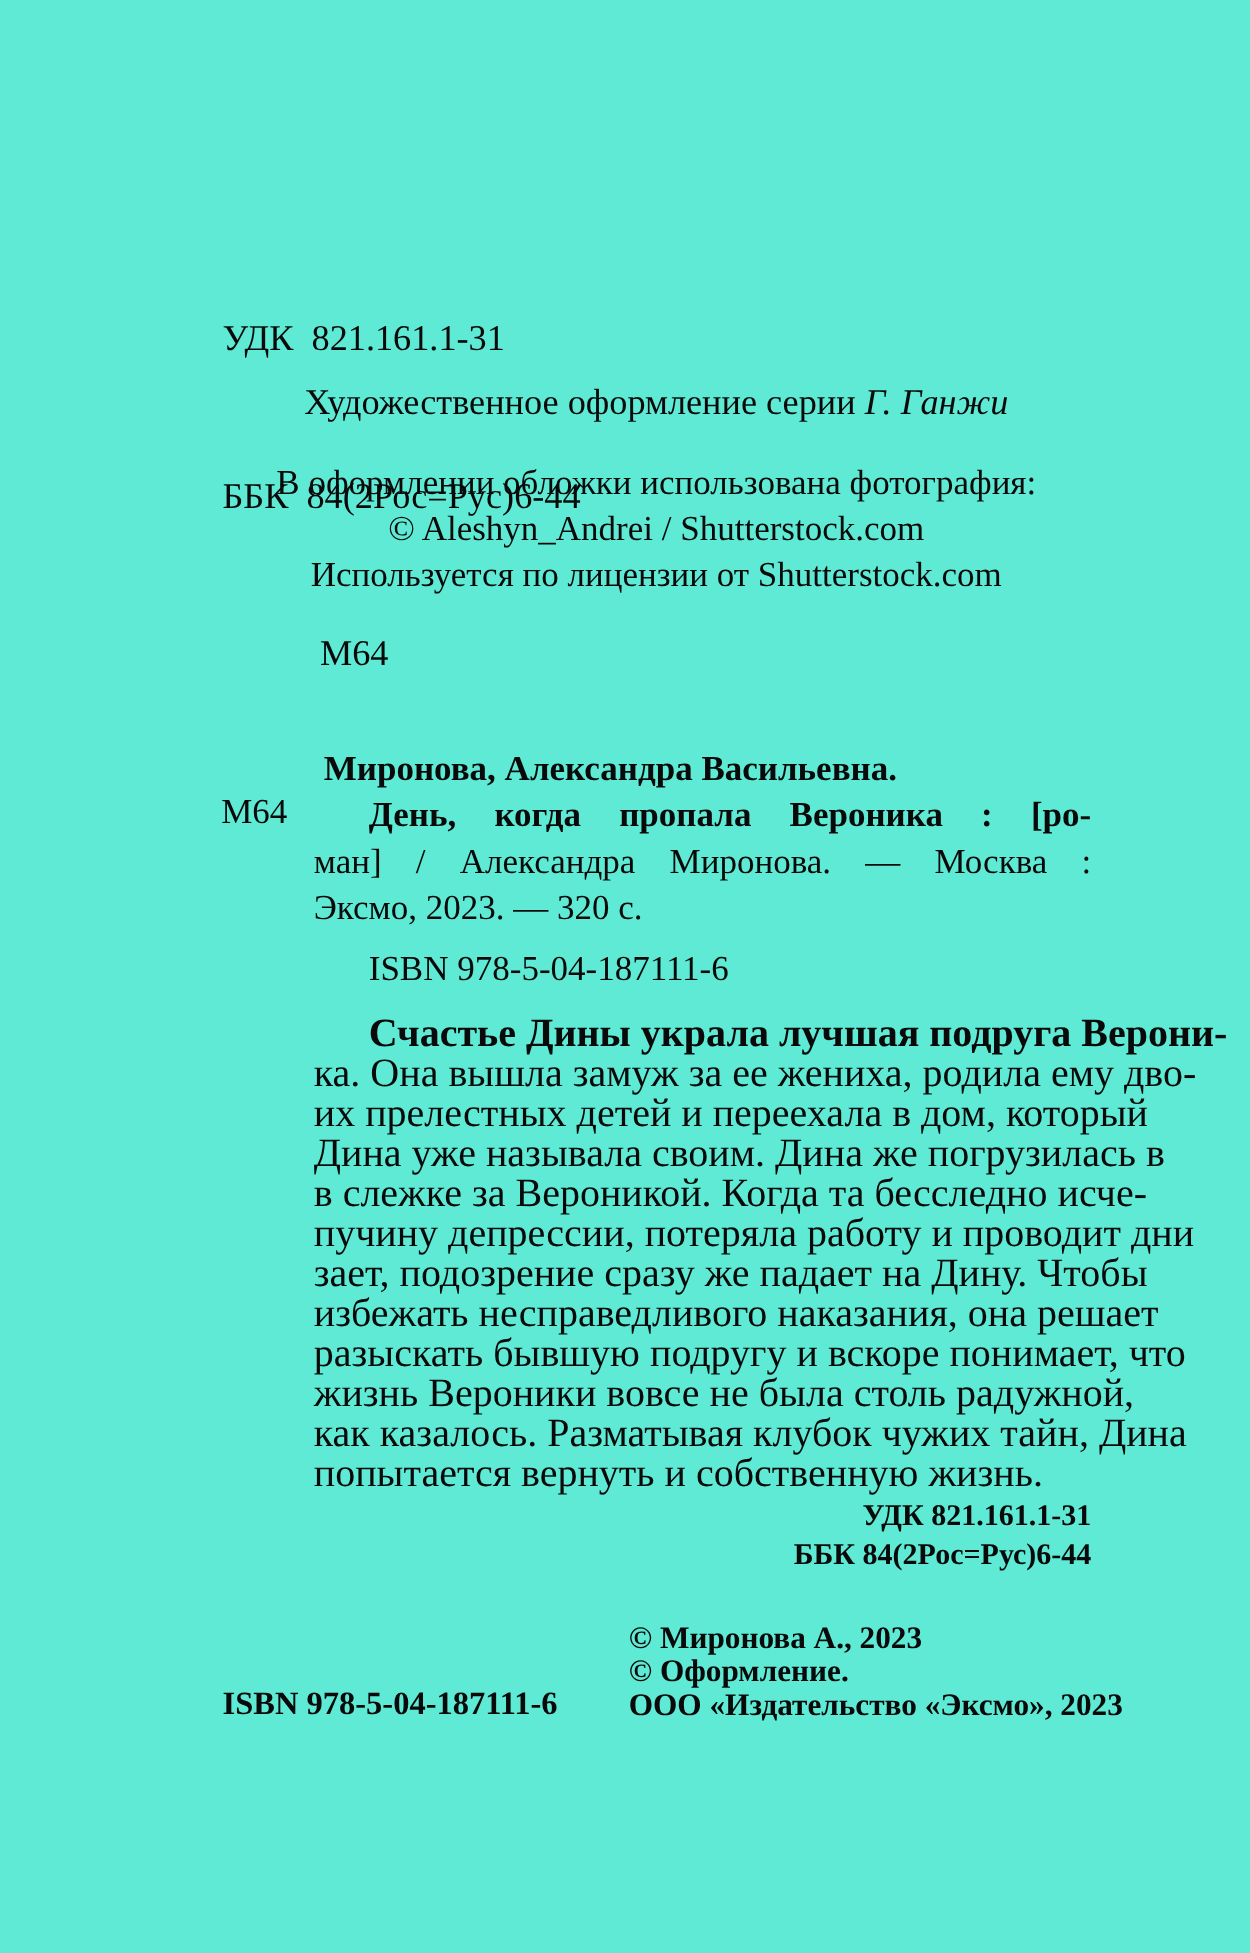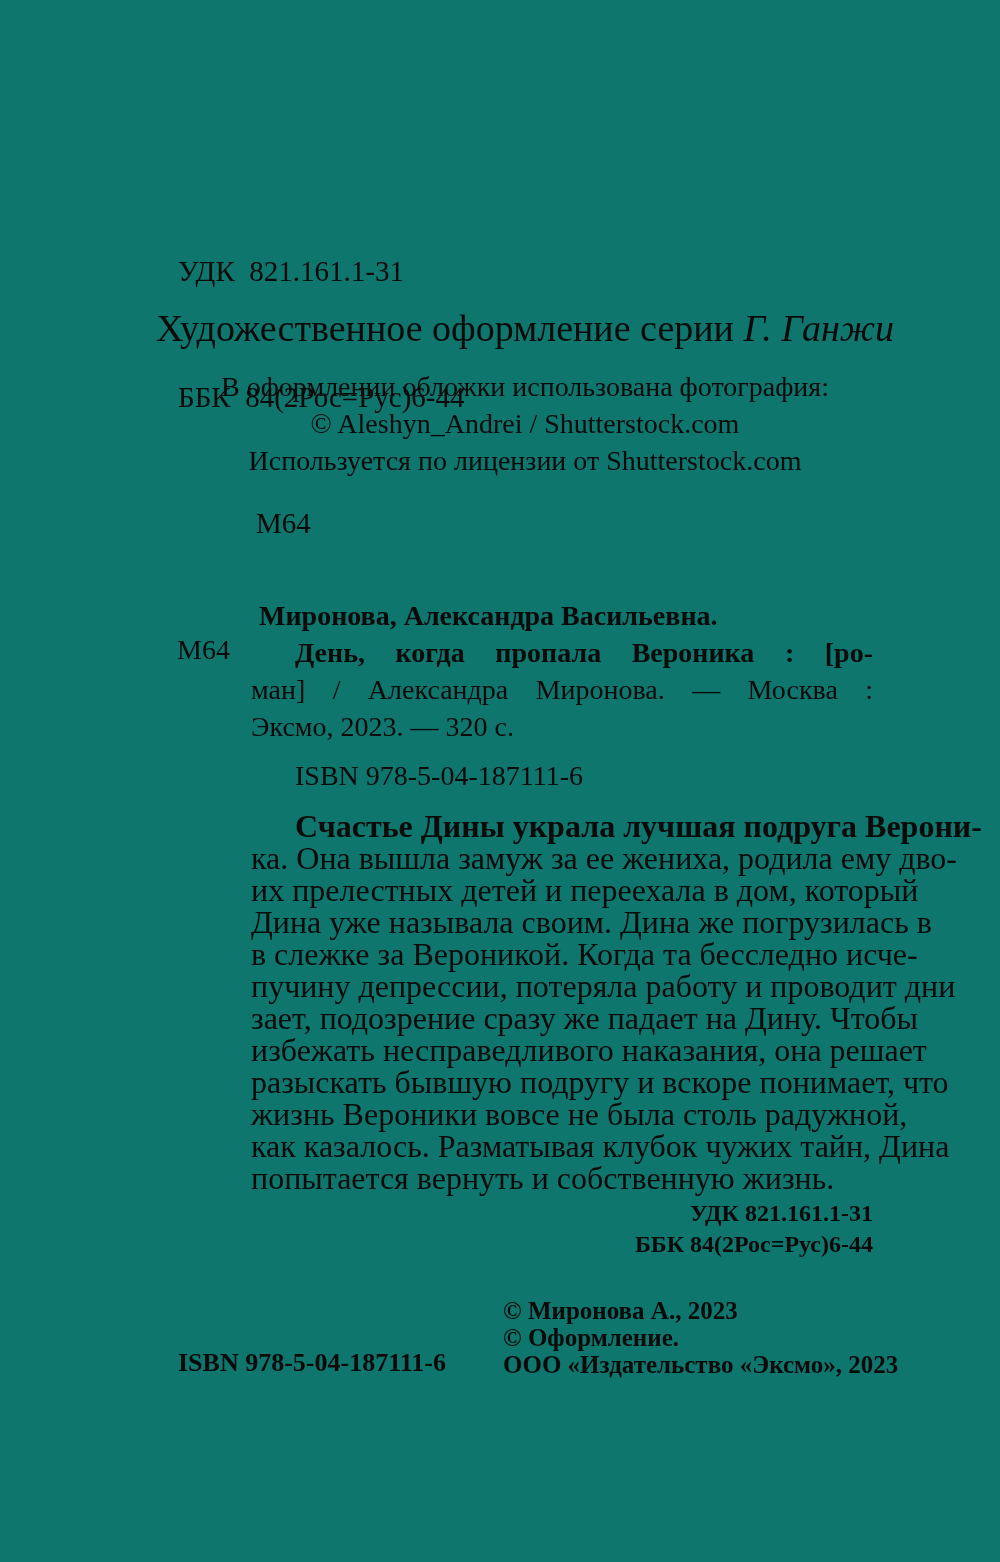--- a/index.html
+++ b/index.html
@@ -2,42 +2,42 @@
 <html><head>
 <meta charset="utf-8">
 <style>
   * { margin: 0; padding: 0; box-sizing: border-box; }
   html, body { background: #ffffff; }
   .page {
     position: relative;
     width: 1000px;
     height: 1562px;
     margin: 0 auto;
-    background: #0f766e;
+    background: #5eead4;
     color: #0a0a0a;
     font-family: "Liberation Serif", "DejaVu Serif", serif;
     overflow: hidden;
   }
   .top-codes {
     position: absolute;
     left: 178px;
     top: 166px;
     font-size: 29px;
     line-height: 42px;
     white-space: pre;
   }
   .top-codes .indent { padding-left: 78px; }
 
   .series-credit {
     position: absolute;
     left: 130px;
     width: 790px;
     top: 306px;
     text-align: center;
-    font-size: 38px;
+    font-size: 29px;
   }
   .series-credit .italic { font-style: italic; }
 
   .cover-credits {
     position: absolute;
     left: 130px;
     width: 790px;
     top: 368px;
     text-align: center;
     font-size: 28px;

